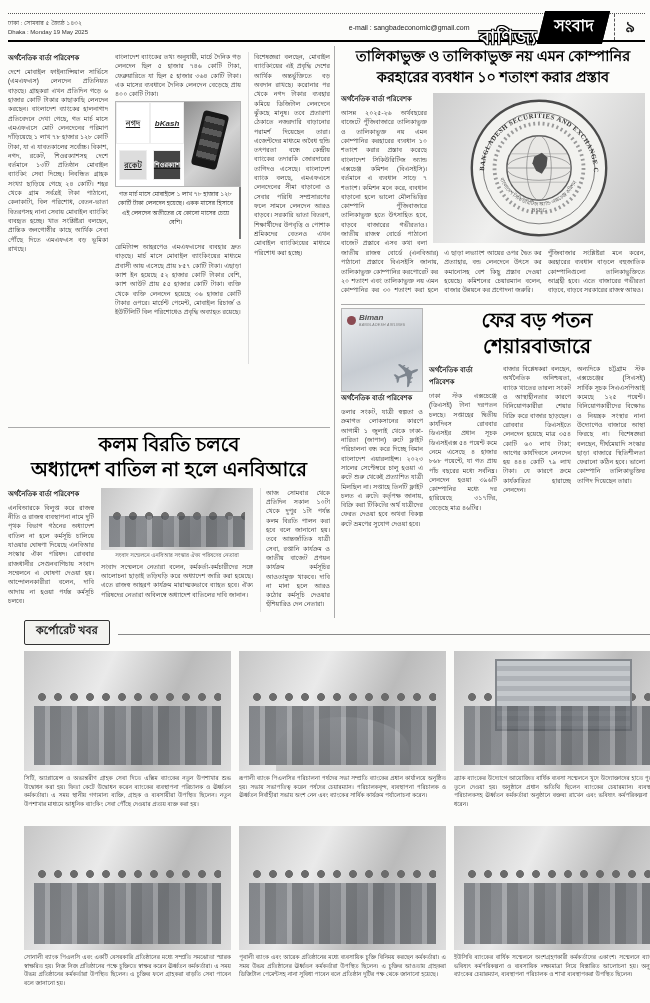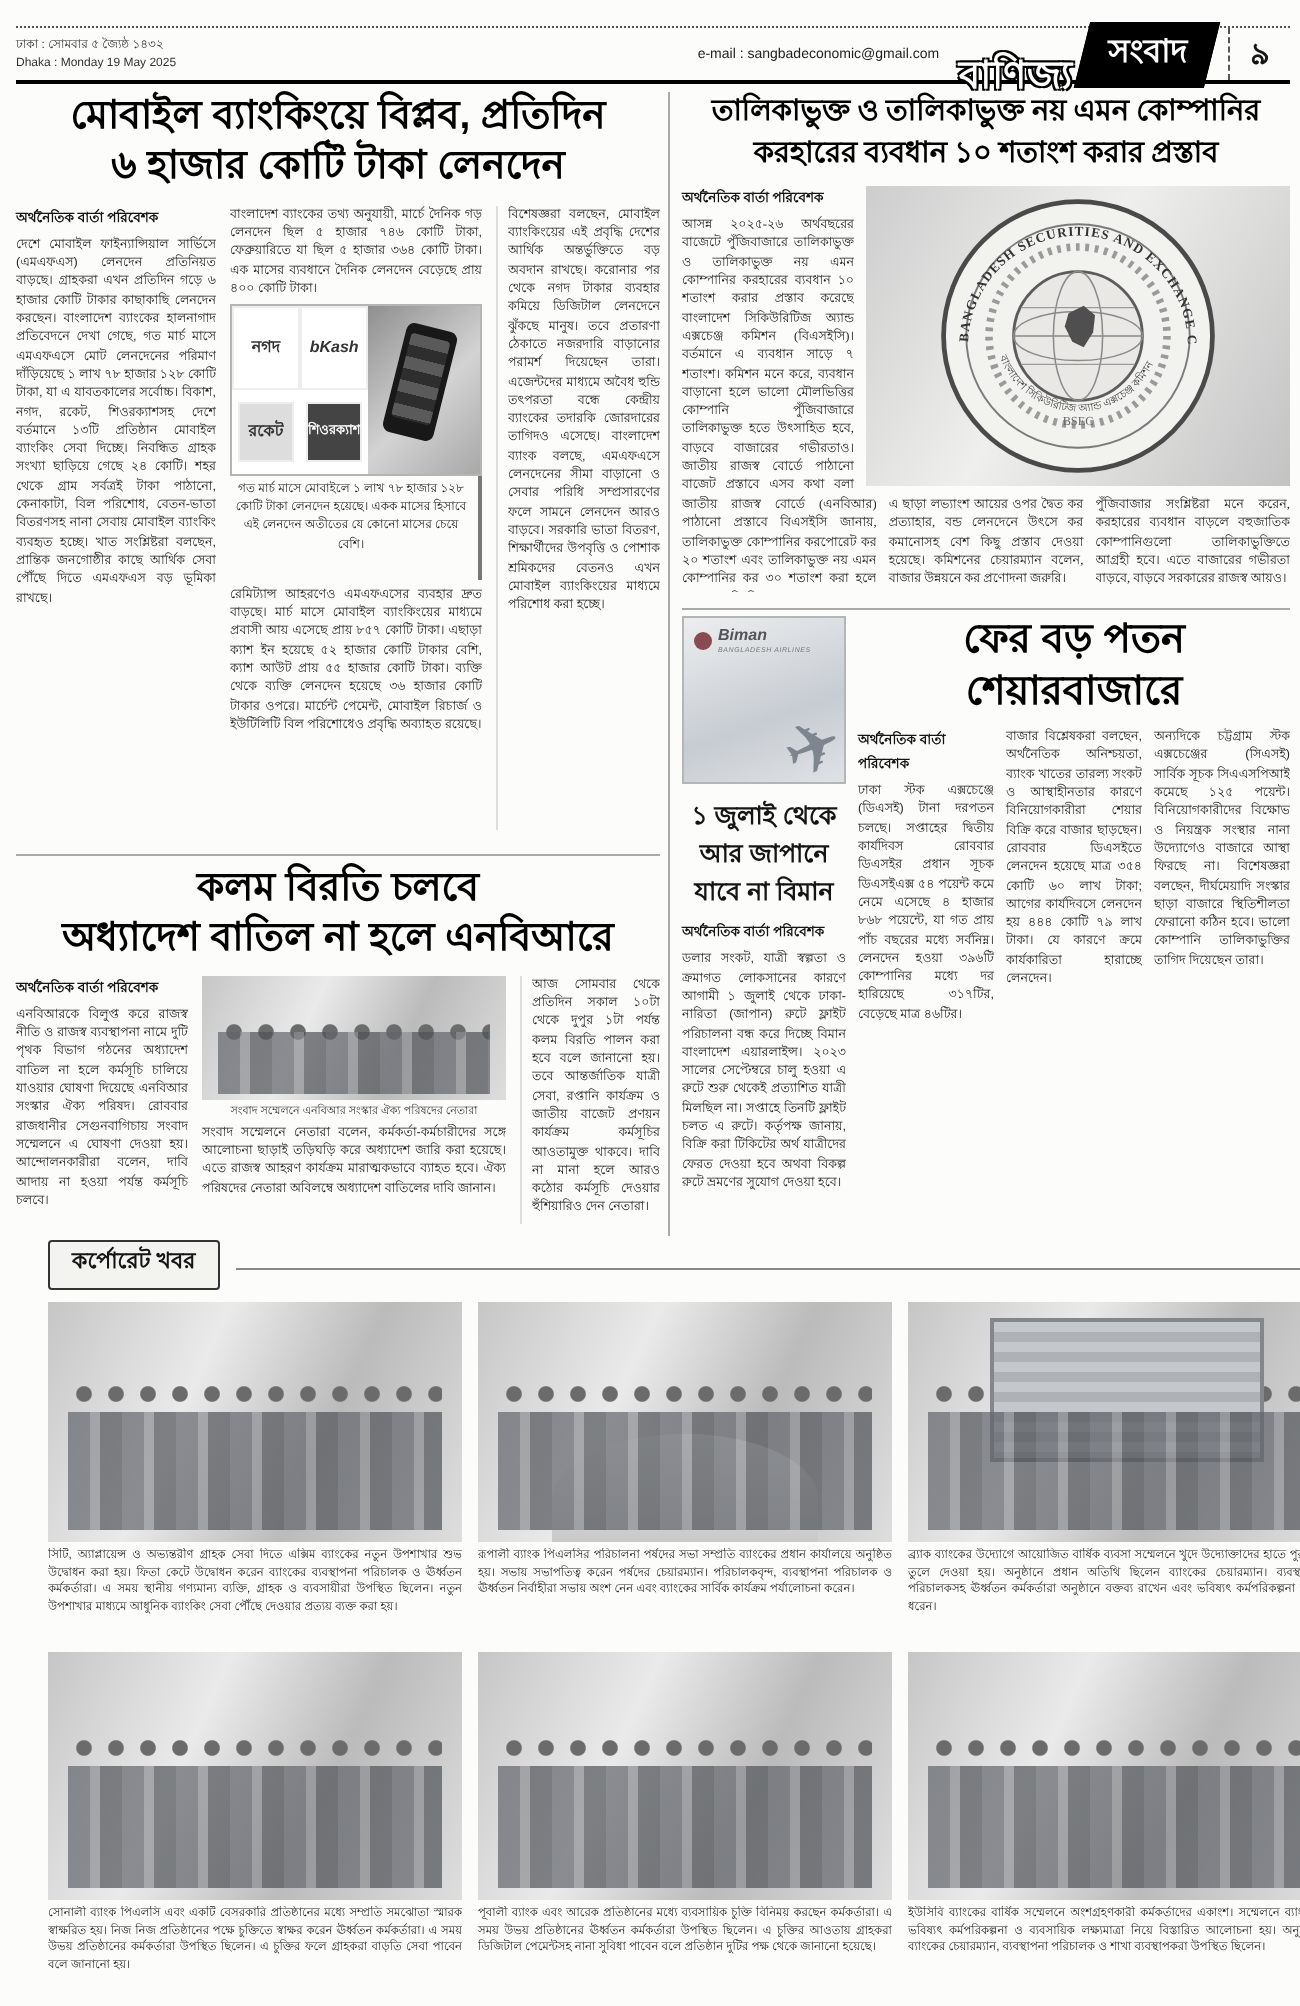--- a/index.html
+++ b/index.html
@@ -29,21 +29,21 @@
   .col{font-size:6.3px;line-height:1.48;text-align:justify;overflow:hidden;color:#222;}
   .vdiv{position:absolute;border-left:1px solid #aaa;}
   .hdiv{position:absolute;border-top:1px solid #aaa;}
   
   .mob-body{display:flex;gap:7px;margin-top:6px;height:312px;}
   .mc1{width:100px;}
   .mc2{width:126px;display:flex;flex-direction:column;}
   .mc3{flex:1;border-left:1px solid #ddd;padding-left:5px;}
   .t-top{height:46px;overflow:hidden;margin-bottom:3px;}
   .t-bottom{flex:1;overflow:hidden;margin-top:3px;}
-  .mfs-image{height:84px;display:flex;border:1px solid #b5b5b5;background:#fff;overflow:hidden;}
+  .mfs-image{height:84px;display:flex;border:1px solid #b5b5b5;background:#fff;overflow:hidden;text-decoration:underline;}
   .mfs-logos{width:55%;display:grid;grid-template-columns:1fr 1fr;grid-template-rows:1fr 1fr;}
   .mfs-logo{display:flex;align-items:center;justify-content:center;font-weight:bold;
             font-size:8px;color:#333;border:1px solid #eee;}
   .mfs-logo.bk{font-style:italic;}
   .mfs-logo.sc{font-size:6.5px;background:#444;color:#fff;margin:6px 3px;}
   .mfs-logo.rk{background:#ddd;margin:6px 3px;}
   .mfs-phone{flex:1;background:linear-gradient(135deg,#8f8f8f,#d3d3d3 55%,#a8a8a8);position:relative;}
   .phone{position:absolute;width:26px;height:56px;background:#181818;border-radius:4px;
          transform:rotate(14deg);left:13px;top:10px;}
   .phone::after{content:"";position:absolute;left:3px;right:3px;top:5px;bottom:8px;border-radius:2px;
@@ -116,24 +116,20 @@
     </div>
     <div class="email">e-mail : sangbadeconomic@gmail.com</div>
     <div class="masthead">
       <span class="mh1">বাণিজ্য</span>
       <span class="mh2"><span>সংবাদ</span></span>
     </div>
     <div class="pageno">৯</div>
   </div>
 
   <div class="sec" style="left:8px;top:46px;width:322px;height:378px;">
-    <div class="headline h-xl">
-      <div>মোবাইল ব্যাংকিংয়ে বিপ্লব, প্রতিদিন</div>
-      <div>৬ হাজার কোটি টাকা লেনদেন</div>
-    </div>
     <div class="mob-body">
       <div class="mc1">
         <div class="byline">অর্থনৈতিক বার্তা পরিবেশক</div>
         <div class="col" style="height:300px;">দেশে মোবাইল ফাইন্যান্সিয়াল সার্ভিসে (এমএফএস) লেনদেন প্রতিনিয়ত বাড়ছে। গ্রাহকরা এখন প্রতিদিন গড়ে ৬ হাজার কোটি টাকার কাছাকাছি লেনদেন করছেন। বাংলাদেশ ব্যাংকের হালনাগাদ প্রতিবেদনে দেখা গেছে, গত মার্চ মাসে এমএফএসে মোট লেনদেনের পরিমাণ দাঁড়িয়েছে ১ লাখ ৭৮ হাজার ১২৮ কোটি টাকা, যা এ যাবতকালের সর্বোচ্চ। বিকাশ, নগদ, রকেট, শিওরক্যাশসহ দেশে বর্তমানে ১৩টি প্রতিষ্ঠান মোবাইল ব্যাংকিং সেবা দিচ্ছে। নিবন্ধিত গ্রাহক সংখ্যা ছাড়িয়ে গেছে ২৪ কোটি। শহর থেকে গ্রাম সর্বত্রই টাকা পাঠানো, কেনাকাটা, বিল পরিশোধ, বেতন-ভাতা বিতরণসহ নানা সেবায় মোবাইল ব্যাংকিং ব্যবহৃত হচ্ছে। খাত সংশ্লিষ্টরা বলছেন, প্রান্তিক জনগোষ্ঠীর কাছে আর্থিক সেবা পৌঁছে দিতে এমএফএস বড় ভূমিকা রাখছে।</div>
       </div>
       <div class="mc2">
         <div class="col t-top">বাংলাদেশ ব্যাংকের তথ্য অনুযায়ী, মার্চে দৈনিক গড় লেনদেন ছিল ৫ হাজার ৭৪৬ কোটি টাকা, ফেব্রুয়ারিতে যা ছিল ৫ হাজার ৩৬৪ কোটি টাকা। এক মাসের ব্যবধানে দৈনিক লেনদেন বেড়েছে প্রায় ৪০০ কোটি টাকা।</div>
         <div class="mfs-image">
           <div class="mfs-logos">
             <div class="mfs-logo">নগদ</div>
@@ -205,21 +201,20 @@
     <div class="biman-img">
       <div class="biman-logo">
         <div class="biman-dot"></div>
         <div>
           <div class="biman-name">Biman</div>
           <div class="biman-sub">BANGLADESH AIRLINES</div>
         </div>
       </div>
       <div class="plane-glyph">✈</div>
     </div>
-    <div class="biman-head">১ জুলাই থেকে আর জাপানে যাবে না বিমান</div>
     <div class="byline">অর্থনৈতিক বার্তা পরিবেশক</div>
     <div class="col" style="height:140px;">ডলার সংকট, যাত্রী স্বল্পতা ও ক্রমাগত লোকসানের কারণে আগামী ১ জুলাই থেকে ঢাকা-নারিতা (জাপান) রুটে ফ্লাইট পরিচালনা বন্ধ করে দিচ্ছে বিমান বাংলাদেশ এয়ারলাইন্স। ২০২৩ সালের সেপ্টেম্বরে চালু হওয়া এ রুটে শুরু থেকেই প্রত্যাশিত যাত্রী মিলছিল না। সপ্তাহে তিনটি ফ্লাইট চলত এ রুটে। কর্তৃপক্ষ জানায়, বিক্রি করা টিকিটের অর্থ যাত্রীদের ফেরত দেওয়া হবে অথবা বিকল্প রুটে ভ্রমণের সুযোগ দেওয়া হবে।</div>
   </div>
 
   <div class="sec" style="left:429px;top:307px;width:216px;height:311px;">
     <div class="headline h-stock">ফের বড় পতন শেয়ারবাজারে</div>
     <div class="stock-body">
       <div style="flex:1;">
         <div class="byline">অর্থনৈতিক বার্তা পরিবেশক</div>
         <div class="col" style="height:256px;">ঢাকা স্টক এক্সচেঞ্জে (ডিএসই) টানা দরপতন চলছে। সপ্তাহের দ্বিতীয় কার্যদিবস রোববার ডিএসইর প্রধান সূচক ডিএসইএক্স ৫৪ পয়েন্ট কমে নেমে এসেছে ৪ হাজার ৮৬৮ পয়েন্টে, যা গত প্রায় পাঁচ বছরের মধ্যে সর্বনিম্ন। লেনদেন হওয়া ৩৯৬টি কোম্পানির মধ্যে দর হারিয়েছে ৩১৭টির, বেড়েছে মাত্র ৪৬টির।</div>

